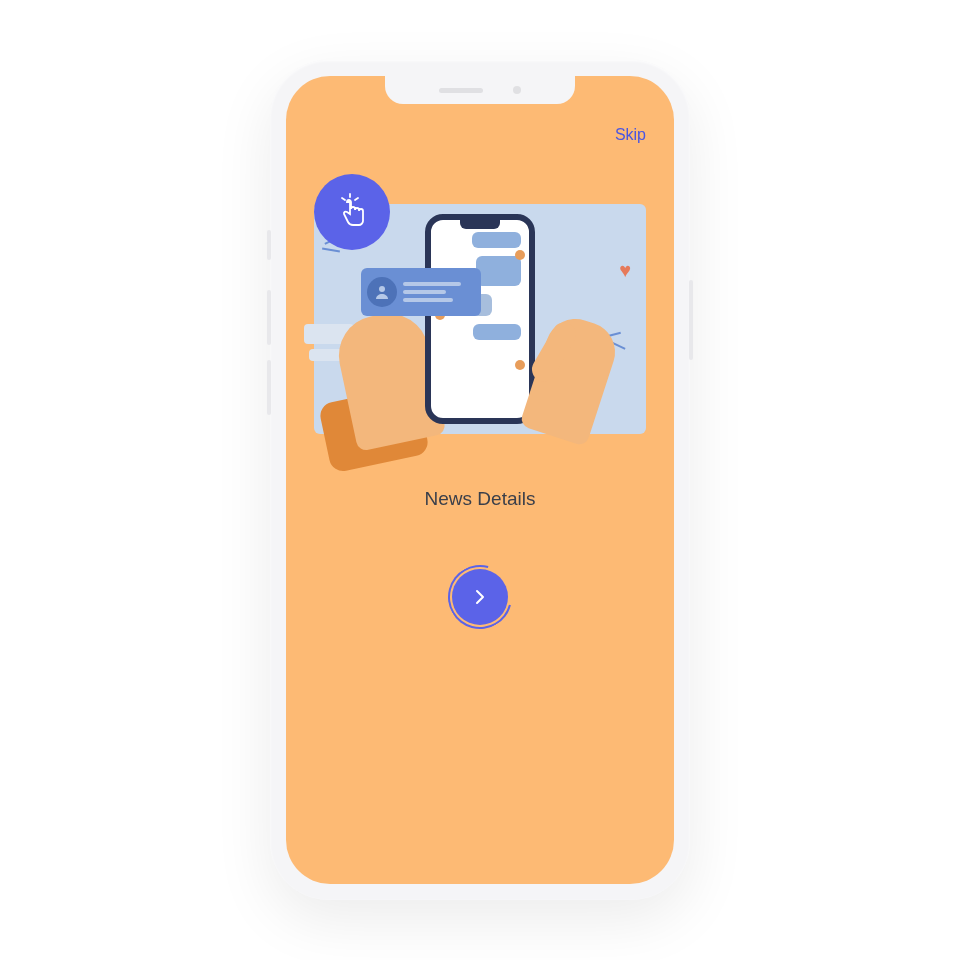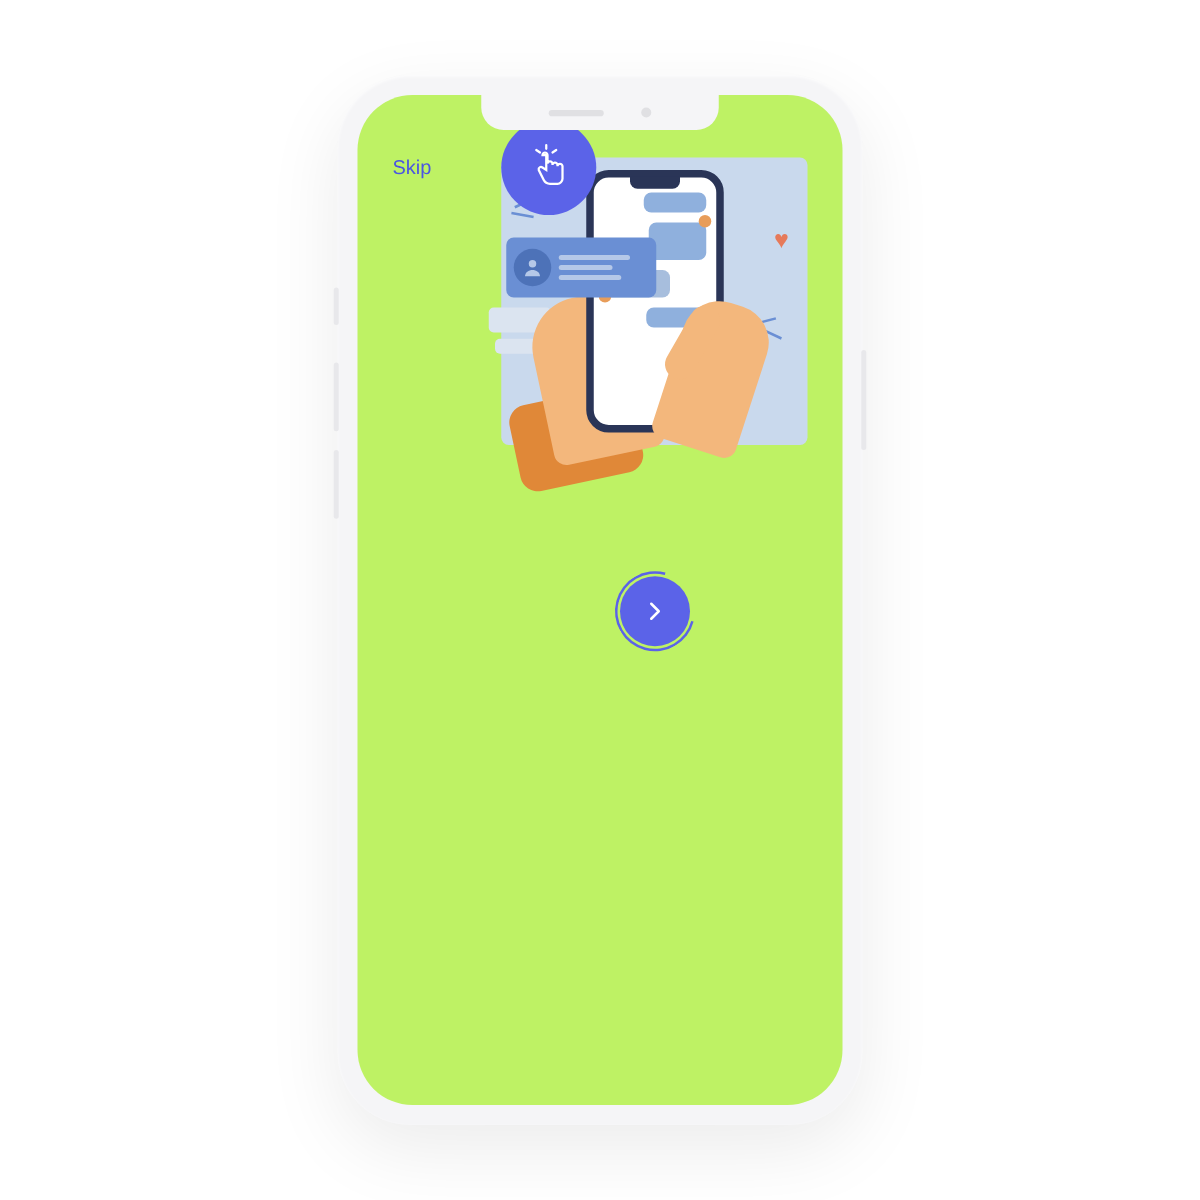--- a/index.html
+++ b/index.html
@@ -26,26 +26,26 @@
       background: #e8e8eb;
       border-radius: 2px;
     }
     .btn-left-1 { left: -3px; top: 170px; width: 4px; height: 30px; }
     .btn-left-2 { left: -3px; top: 230px; width: 4px; height: 55px; }
     .btn-left-3 { left: -3px; top: 300px; width: 4px; height: 55px; }
     .btn-right { right: -3px; top: 220px; width: 4px; height: 80px; }
     .screen {
       width: 100%;
       height: 100%;
-      background: #bef264;
+      background: #fdba74;
       border-radius: 44px;
       position: relative;
       overflow: hidden;
       display: flex;
-      flex-direction: row;
+      flex-direction: column;
     }
     .notch {
       position: absolute;
       top: 0;
       left: 50%;
       transform: translateX(-50%);
       width: 190px;
       height: 28px;
       background: #f5f5f7;
       border-radius: 0 0 18px 18px;
@@ -362,20 +362,21 @@
           <div class="finger-point"></div>
           <div class="hand-right"></div>
 
           <div class="heart">♥</div>
           <div class="spark spark1"></div>
           <div class="spark spark2"></div>
         </div>
       </div>
 
       <div class="instruction">
+        <div>News Details</div>
       </div>
 
       <div class="next-btn">
         <svg width="20" height="20" viewBox="0 0 20 20" fill="none">
           <path d="M7 4l6 6-6 6" stroke="#ffffff" stroke-width="2" stroke-linecap="round" stroke-linejoin="round"></path>
         </svg>
       </div>
     </div>
   </div>
 </div>

